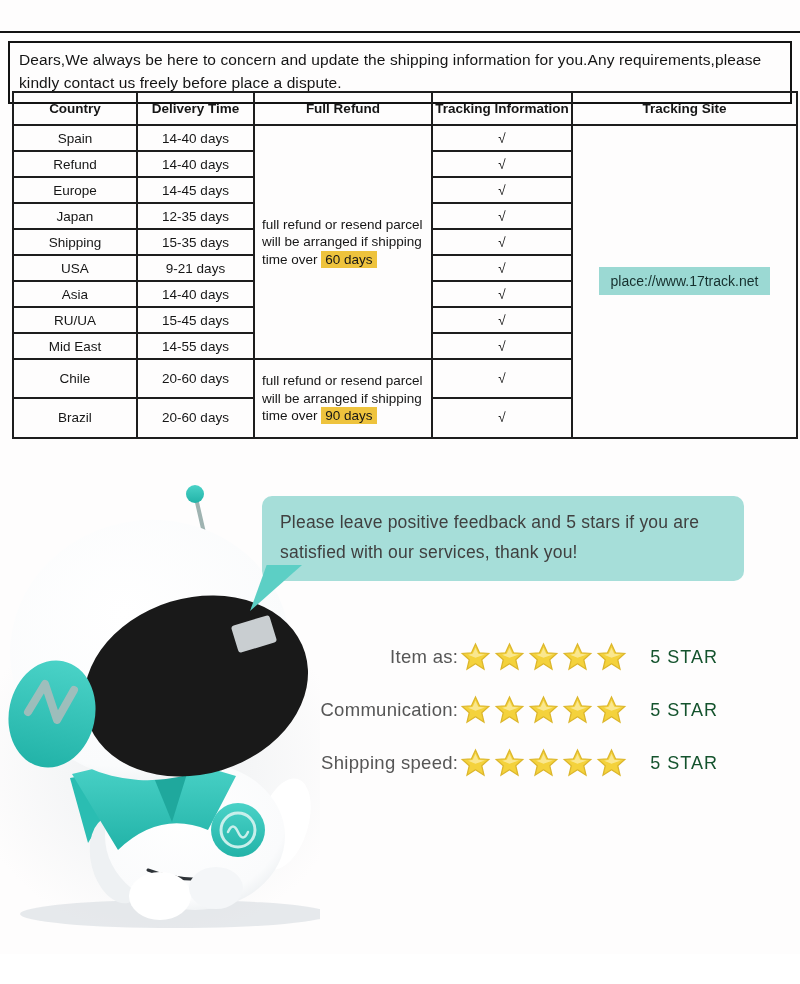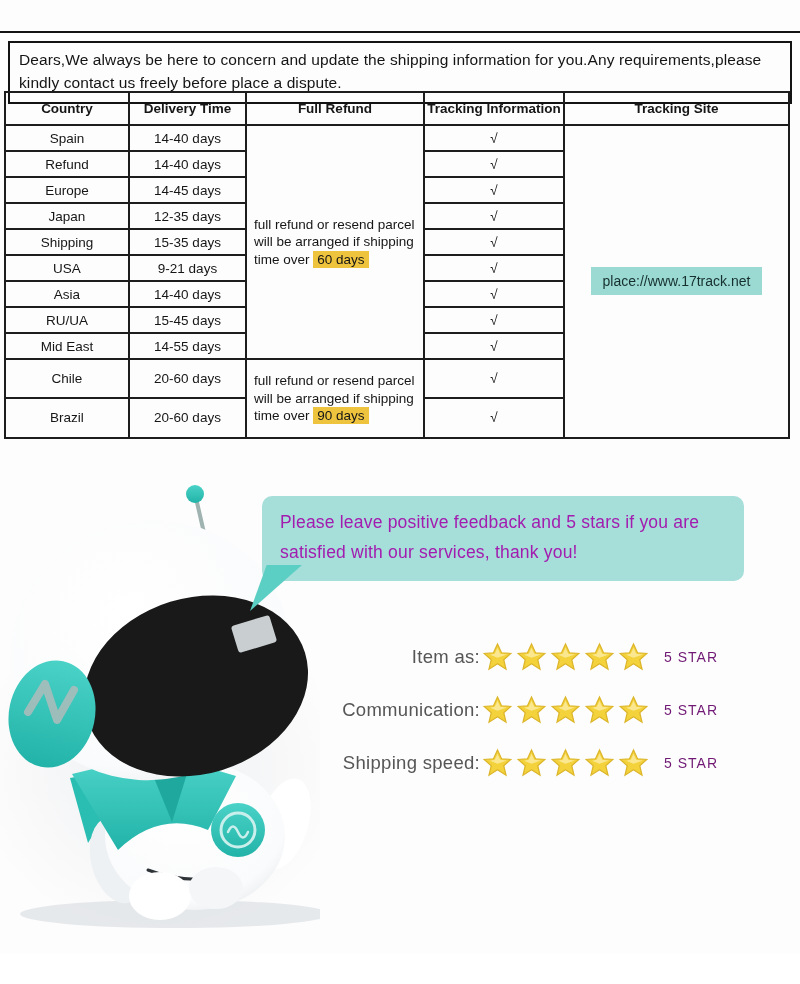--- a/index.html
+++ b/index.html
@@ -8,46 +8,46 @@
   .page { position:relative; width:800px; height:954px; background:#fefdfd; overflow:hidden; }
 
   
   .top-rule { position:absolute; left:0; top:31px; width:800px; height:2px; background:#131313; }
 
   
   .notice-box { position:absolute; left:8px; top:41px; width:784px; border:2px solid #131313;
     padding:5px 9px 7px 9px; font-size:15.5px; line-height:1.5; color:#141414; letter-spacing:.1px; }
 
   
-  .ship-table { position:absolute; left:4px; top:91px; width:784px; border-collapse:collapse;
+  .ship-table { position:absolute; left:12px; top:91px; width:784px; border-collapse:collapse;
     table-layout:fixed; text-align:center; color:#161616; }
   .ship-table th, .ship-table td { border:2px solid #1d1d1d; }
   .ship-table th { height:33px; font-size:13.5px; font-weight:bold; }
   .ship-table td { height:26px; font-size:13.5px; }
   .refund-cell { font-size:13px; text-align:left; padding:12px 7px; line-height:1.3; vertical-align:middle; }
   .hl-yellow { background:#eec33d; padding:1px 4px; }
   .site-cell { vertical-align:middle; }
   .site-link { display:inline-block; background:#9bd9d3; padding:6px 12px; font-size:14px; color:#16302e; text-decoration:none; }
   .check { font-size:13px; }
 
   
-  .bubble { position:absolute; background:#a6ded9; color:#a21caf; border-radius:10px;
+  .bubble { position:absolute; background:#a6ded9; color:#404040; border-radius:10px;
     font-size:17.5px; line-height:1.74; letter-spacing:.2px; }
   .bubble-top { left:262px; top:496px; width:482px; padding:11px 18px 13px 18px; }
   .bubble-tail { position:absolute; left:250px; top:565px; width:52px; height:46px; background:#5ccfc5;
     -webkit-clip-path:polygon(32% 0, 100% 0, 0 100%); clip-path:polygon(32% 0, 100% 0, 0 100%); }
   .bubble-bottom { left:278px; top:838px; width:460px; padding:9px 18px 12px 18px; border-radius:13px; }
 
   
   .rating-row { position:absolute; left:0; width:718px; height:40px; display:flex;
     align-items:center; justify-content:flex-end; gap:2px; }
   .rating-label { font-size:18.5px; color:#565656; letter-spacing:.3px; }
   .stars { display:flex; align-items:center; gap:3px; }
   .stars svg { display:block; }
-  .rating-value { font-size:14px; color:#701a75; letter-spacing:1px; margin-left:13px; }
+  .rating-value { font-size:18px; color:#14532d; letter-spacing:1px; margin-left:21px; }
 
   .robot { position:absolute; left:0; top:478px; width:320px; height:450px; }
 </style>
 </head>
 <body>
 
 <div class="page">
 
   <div class="top-rule"></div>
 

